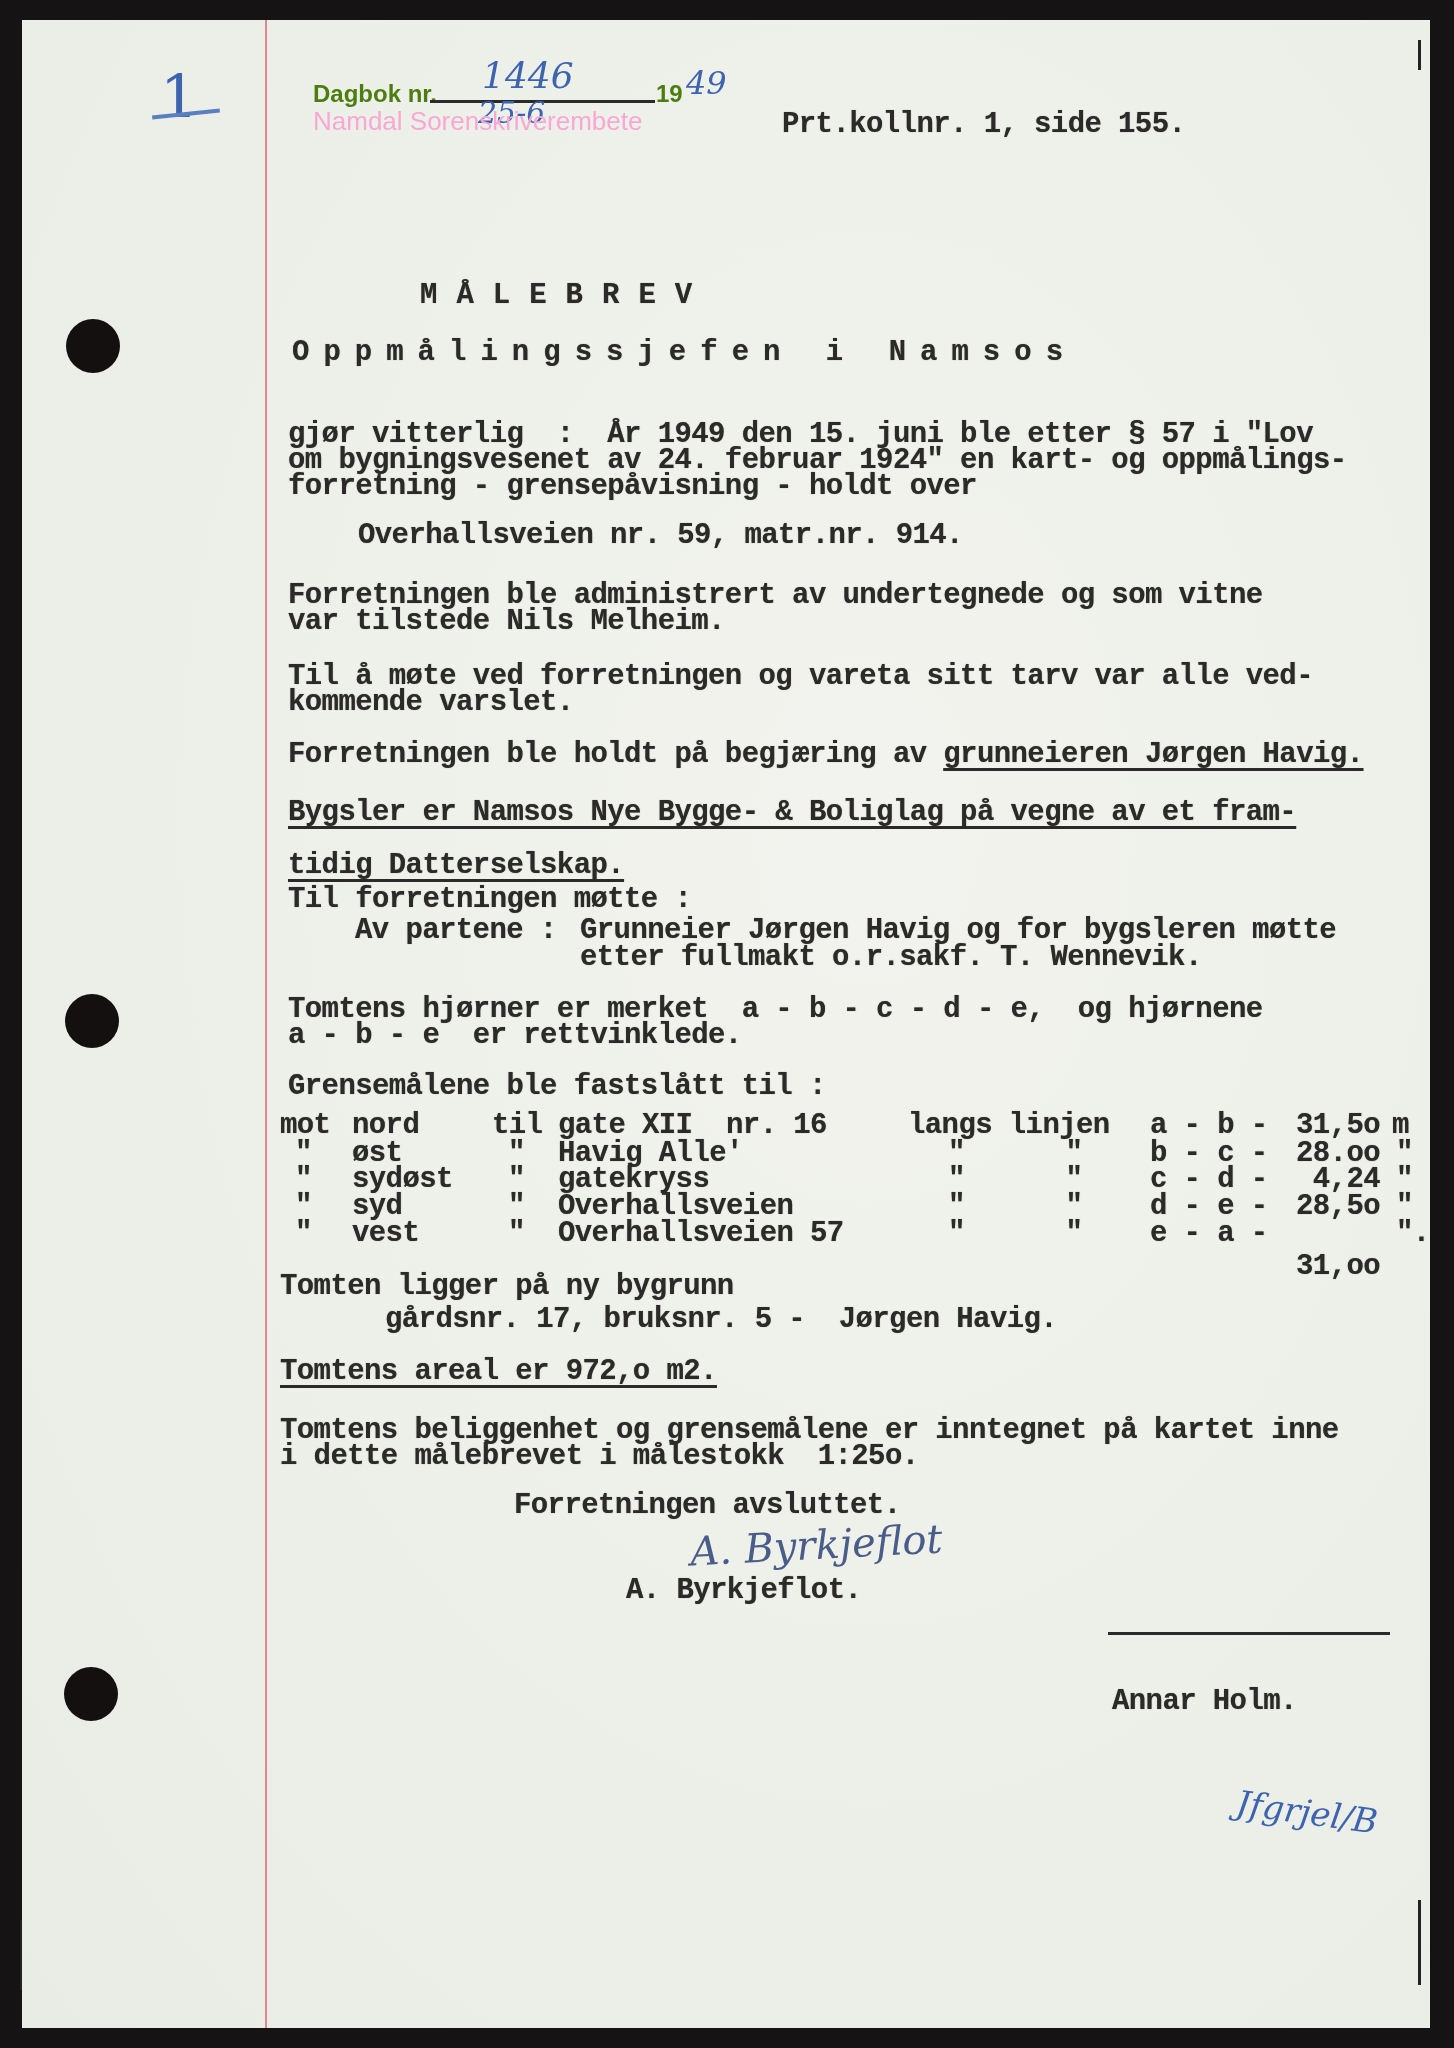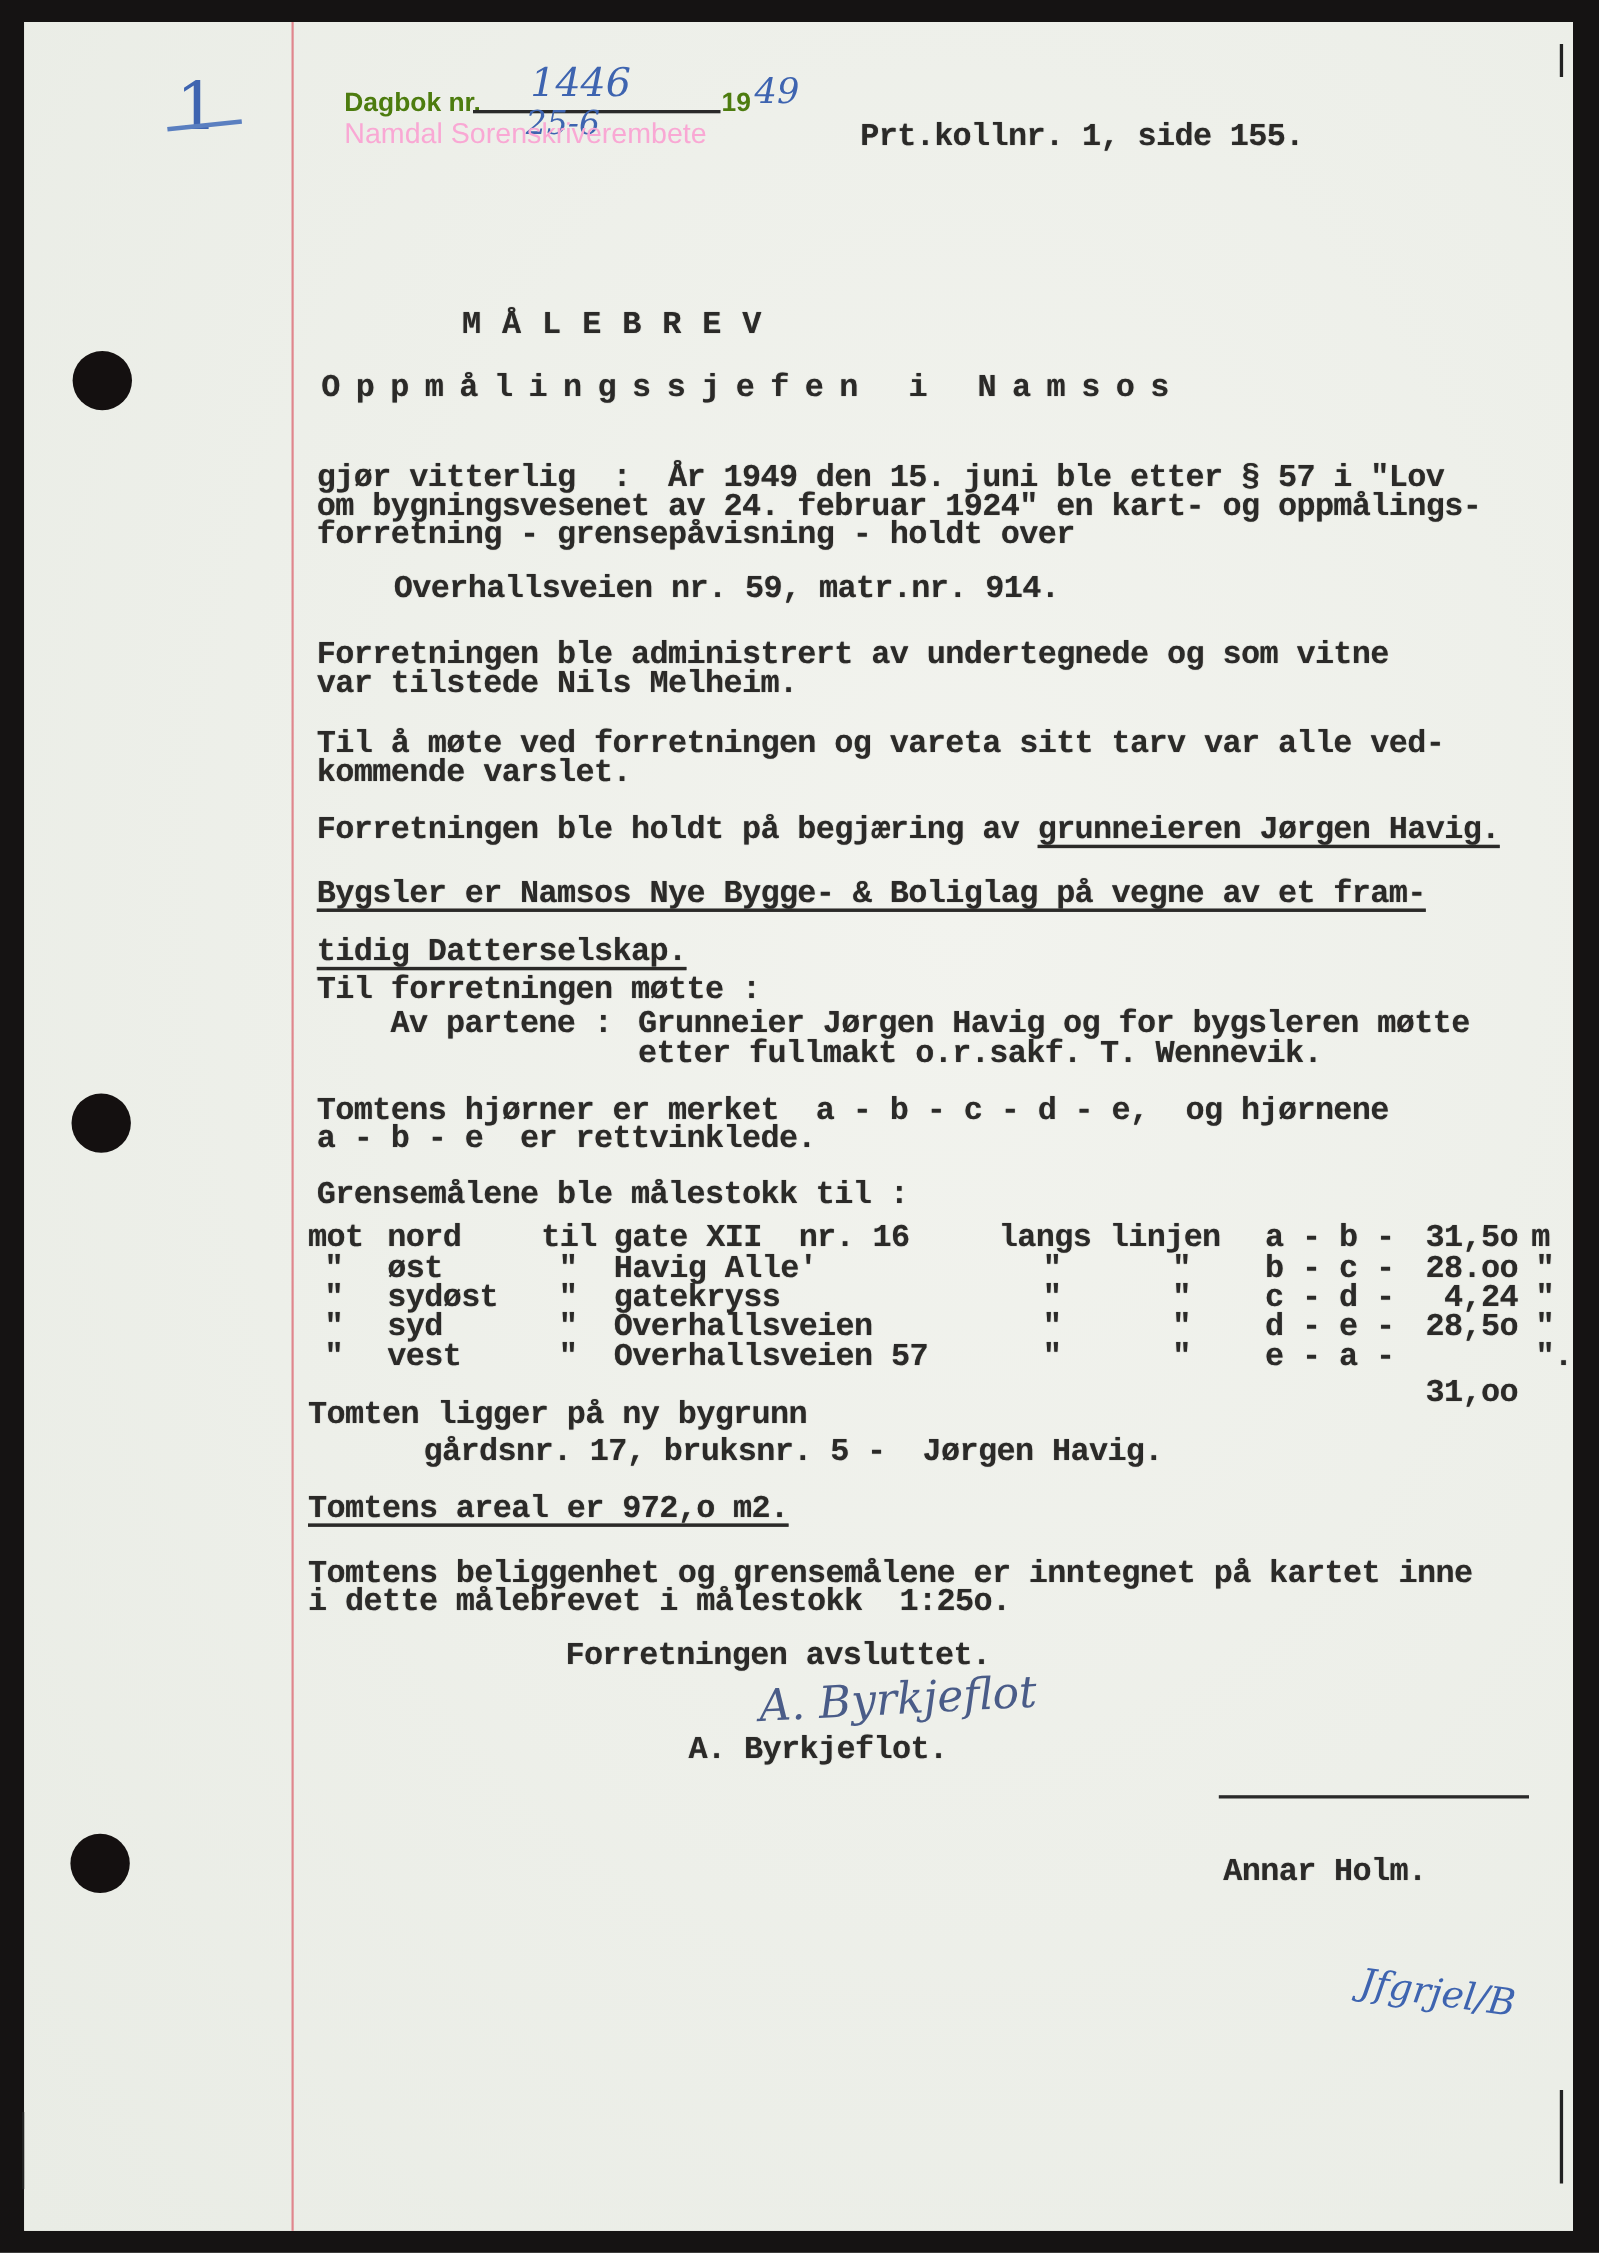--- a/index.html
+++ b/index.html
@@ -74,21 +74,21 @@
 <div class="tw ul" style="left:288px;top:837px;margin-top:16px;">tidig Datterselskap.</div>
 
 <div class="tw" style="left:288px;top:887px;">Til forretningen møtte :</div>
 <div class="tw" style="left:355px;top:918px;">Av partene :</div>
 <div class="tw" style="left:580px;top:918px;">Grunneier Jørgen Havig og for bygsleren møtte</div>
 <div class="tw" style="left:580px;top:945px;">etter fullmakt o.r.sakf. T. Wennevik.</div>
 
 <div class="tw" style="left:288px;top:997px;">Tomtens hjørner er merket  a - b - c - d - e,  og hjørnene</div>
 <div class="tw" style="left:288px;top:1023px;">a - b - e  er rettvinklede.</div>
 
-<div class="tw" style="left:288px;top:1074px;">Grensemålene ble målestokk til :</div>
+<div class="tw" style="left:288px;top:1074px;">Grensemålene ble fastslått til :</div>
 
 <div>
   <div>
     <div class="tw" style="left:280px;top:1113px;">mot</div>
     <div class="tw" style="left:352px;top:1113px;">nord</div>
     <div class="tw" style="left:492px;top:1113px;">til</div>
     <div class="tw" style="left:558px;top:1113px;">gate XII  nr. 16</div>
     <div class="tw" style="left:908px;top:1113px;">langs linjen</div>
     <div class="tw" style="left:1150px;top:1113px;">a - b -</div>
     <div class="tw" style="left:1296px;top:1113px;">31,5o</div>

